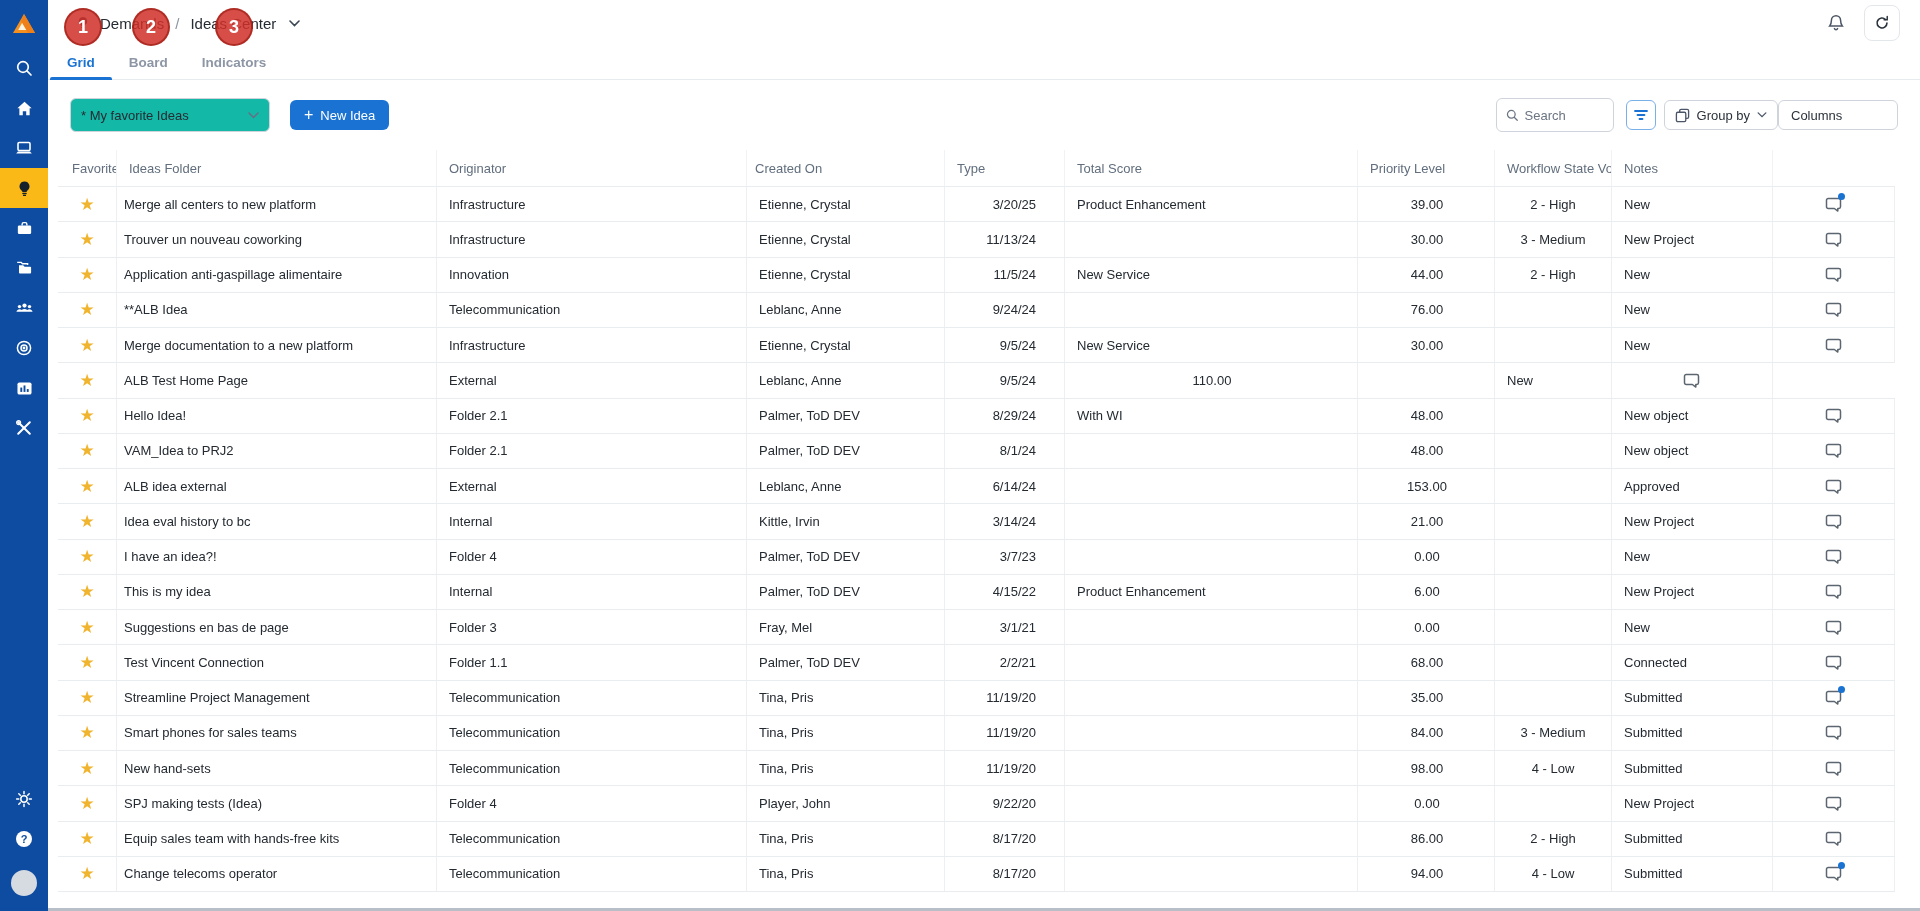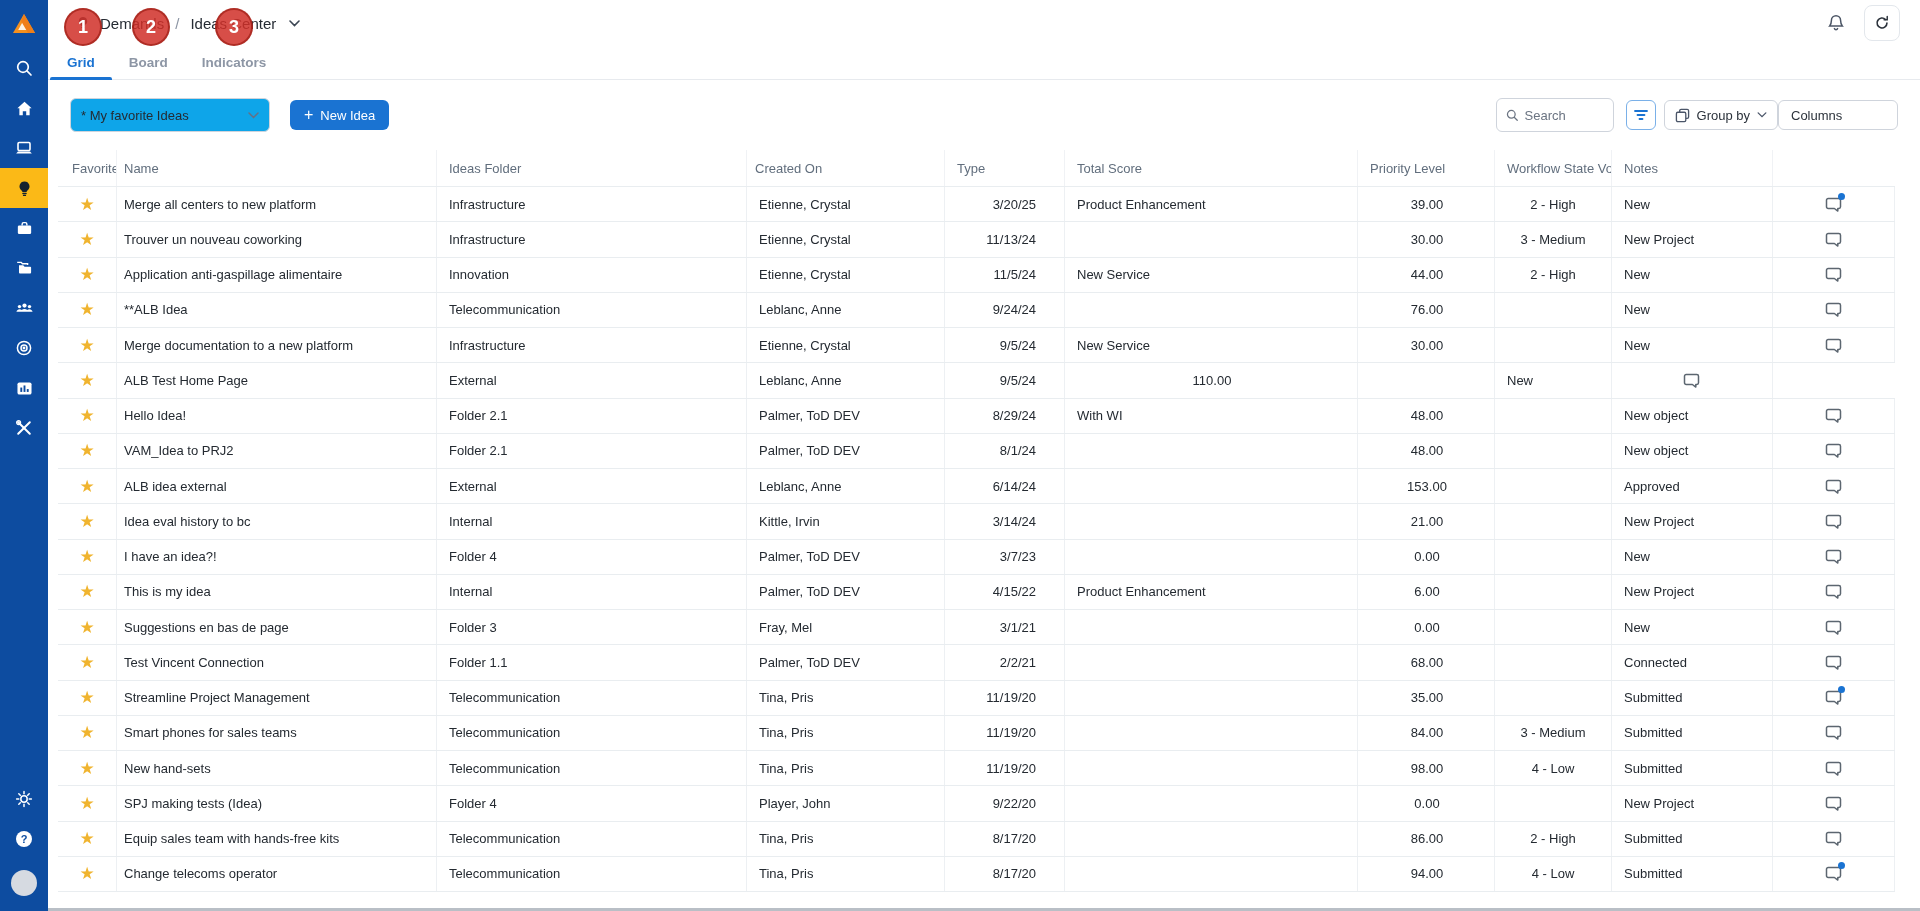--- a/index.html
+++ b/index.html
@@ -34,21 +34,21 @@
   .ann-1 { left:16px; } .ann-2 { left:84px; } .ann-3 { left:167px; }
 
   
   .tabs { height:34px; display:flex; padding-left:2px; border-bottom:1px solid #e7eaee; }
   .tab { position:relative; padding:0 17px; display:flex; align-items:center; font-size:13.5px; color:#8d96a5; cursor:pointer; font-weight:bold; }
   .tab.active { color:#1a73d2; }
   .tab.active::after { content:""; position:absolute; left:0; right:0; bottom:-1px; height:3px; background:#1a73d2; border-radius:2px 2px 0 0; }
 
   
   .toolbar { height:70px; display:flex; align-items:center; padding:0 22px; }
-  .select-box { width:200px; height:30px; border:1px solid #cfd4dc; border-radius:6px; background:#0ea5e9;
+  .select-box { width:200px; height:30px; border:1px solid #cfd4dc; border-radius:6px; background:#14b8a6;
     display:flex; align-items:center; justify-content:space-between; padding:16px 10px; font-size:13px; color:#252b33; cursor:pointer; }
   .btn-primary { margin-left:20px; height:30px; padding:0 14px; background:#1a73d2; color:#fff; border:none; border-radius:6px;
     font-size:13px; display:flex; align-items:center; gap:7px; cursor:pointer; font-family:inherit; }
   .btn-primary .plus { font-size:16px; line-height:1; }
   .toolbar-right { margin-left:auto; display:flex; align-items:center; }
   .search-box { width:118px; height:17px; border:1px solid #cfd4dc; border-radius:6px; display:flex; align-items:center; padding:16px 8px; gap:6px; background:#fff;margin-left:8px; }
   .search-box input { border:none; outline:none; width:70px; font-size:13px; color:#353c45; font-family:inherit; }
   .search-box input::placeholder { color:#6b7482; }
   .filter-btn { margin-left:12px; width:30px; height:30px; border:1px solid #7ab0e8; border-radius:6px; background:#fff; display:flex; align-items:center; justify-content:center; cursor:pointer; }
   .groupby-btn { margin-left:8px; height:30px; border:1px solid #cfd4dc; border-radius:6px; background:#fff; display:flex; align-items:center; gap:7px; padding:0 10px; font-size:13px; color:#2b323b; cursor:pointer; font-family:inherit; }
@@ -261,22 +261,22 @@
         </button>
         <button class="columns-btn">
           <span>Columns</span>
         </button>
       </div>
     </div>
 
     <div class="grid">
       <div class="thead">
         <div class="cell" style="padding-left:14px;">Favorite</div>
-        <div class="cell h-name">Name</div>
         <div class="cell">Ideas Folder</div>
+        <div class="cell">Originator</div>
         <div class="cell h-created">Created On</div>
         <div class="cell">Type</div>
         <div class="cell">Total Score</div>
         <div class="cell">Priority Level</div>
         <div class="cell">Workflow State Vote</div>
         <div class="cell">Notes</div>
       </div>
       <div id="tbody">
   <div class="trow">
     <div class="cell c-fav">

